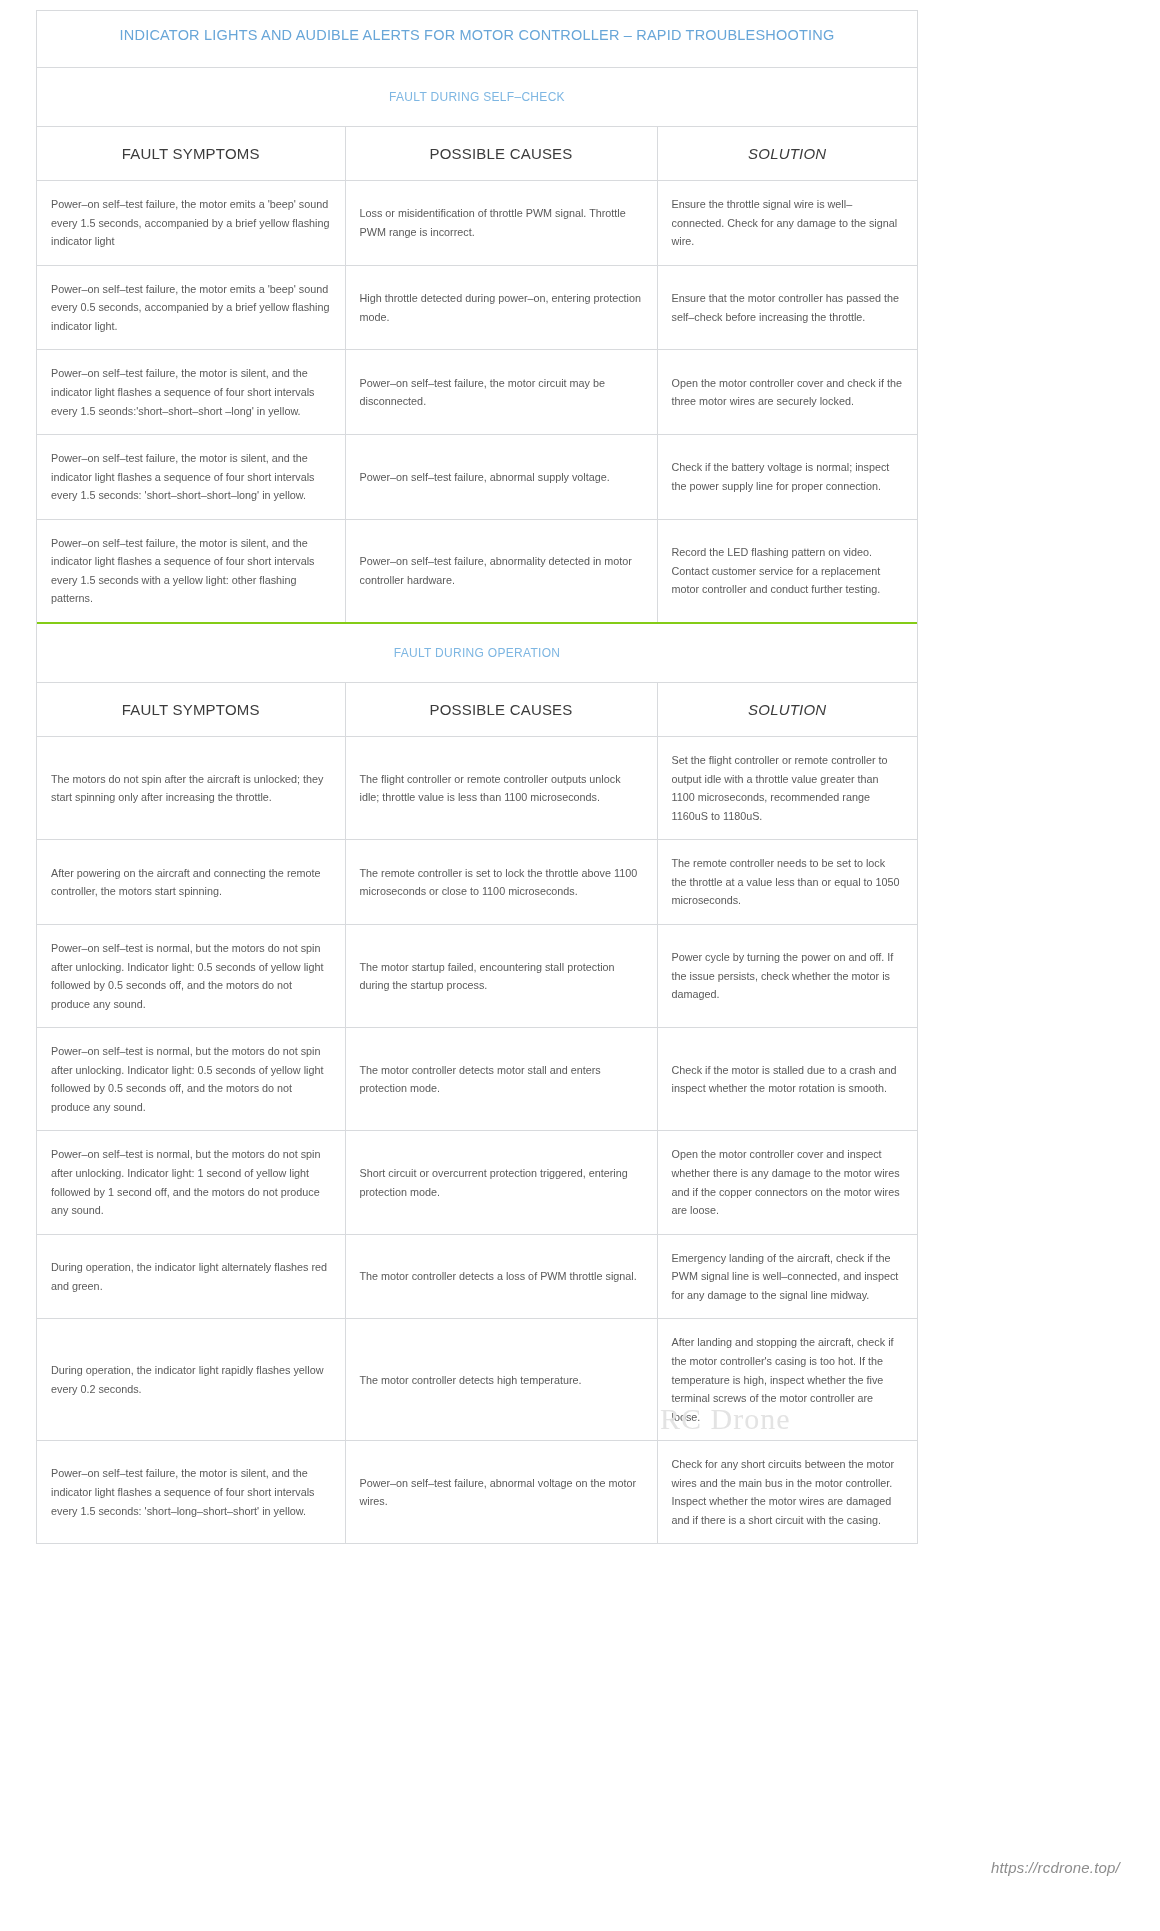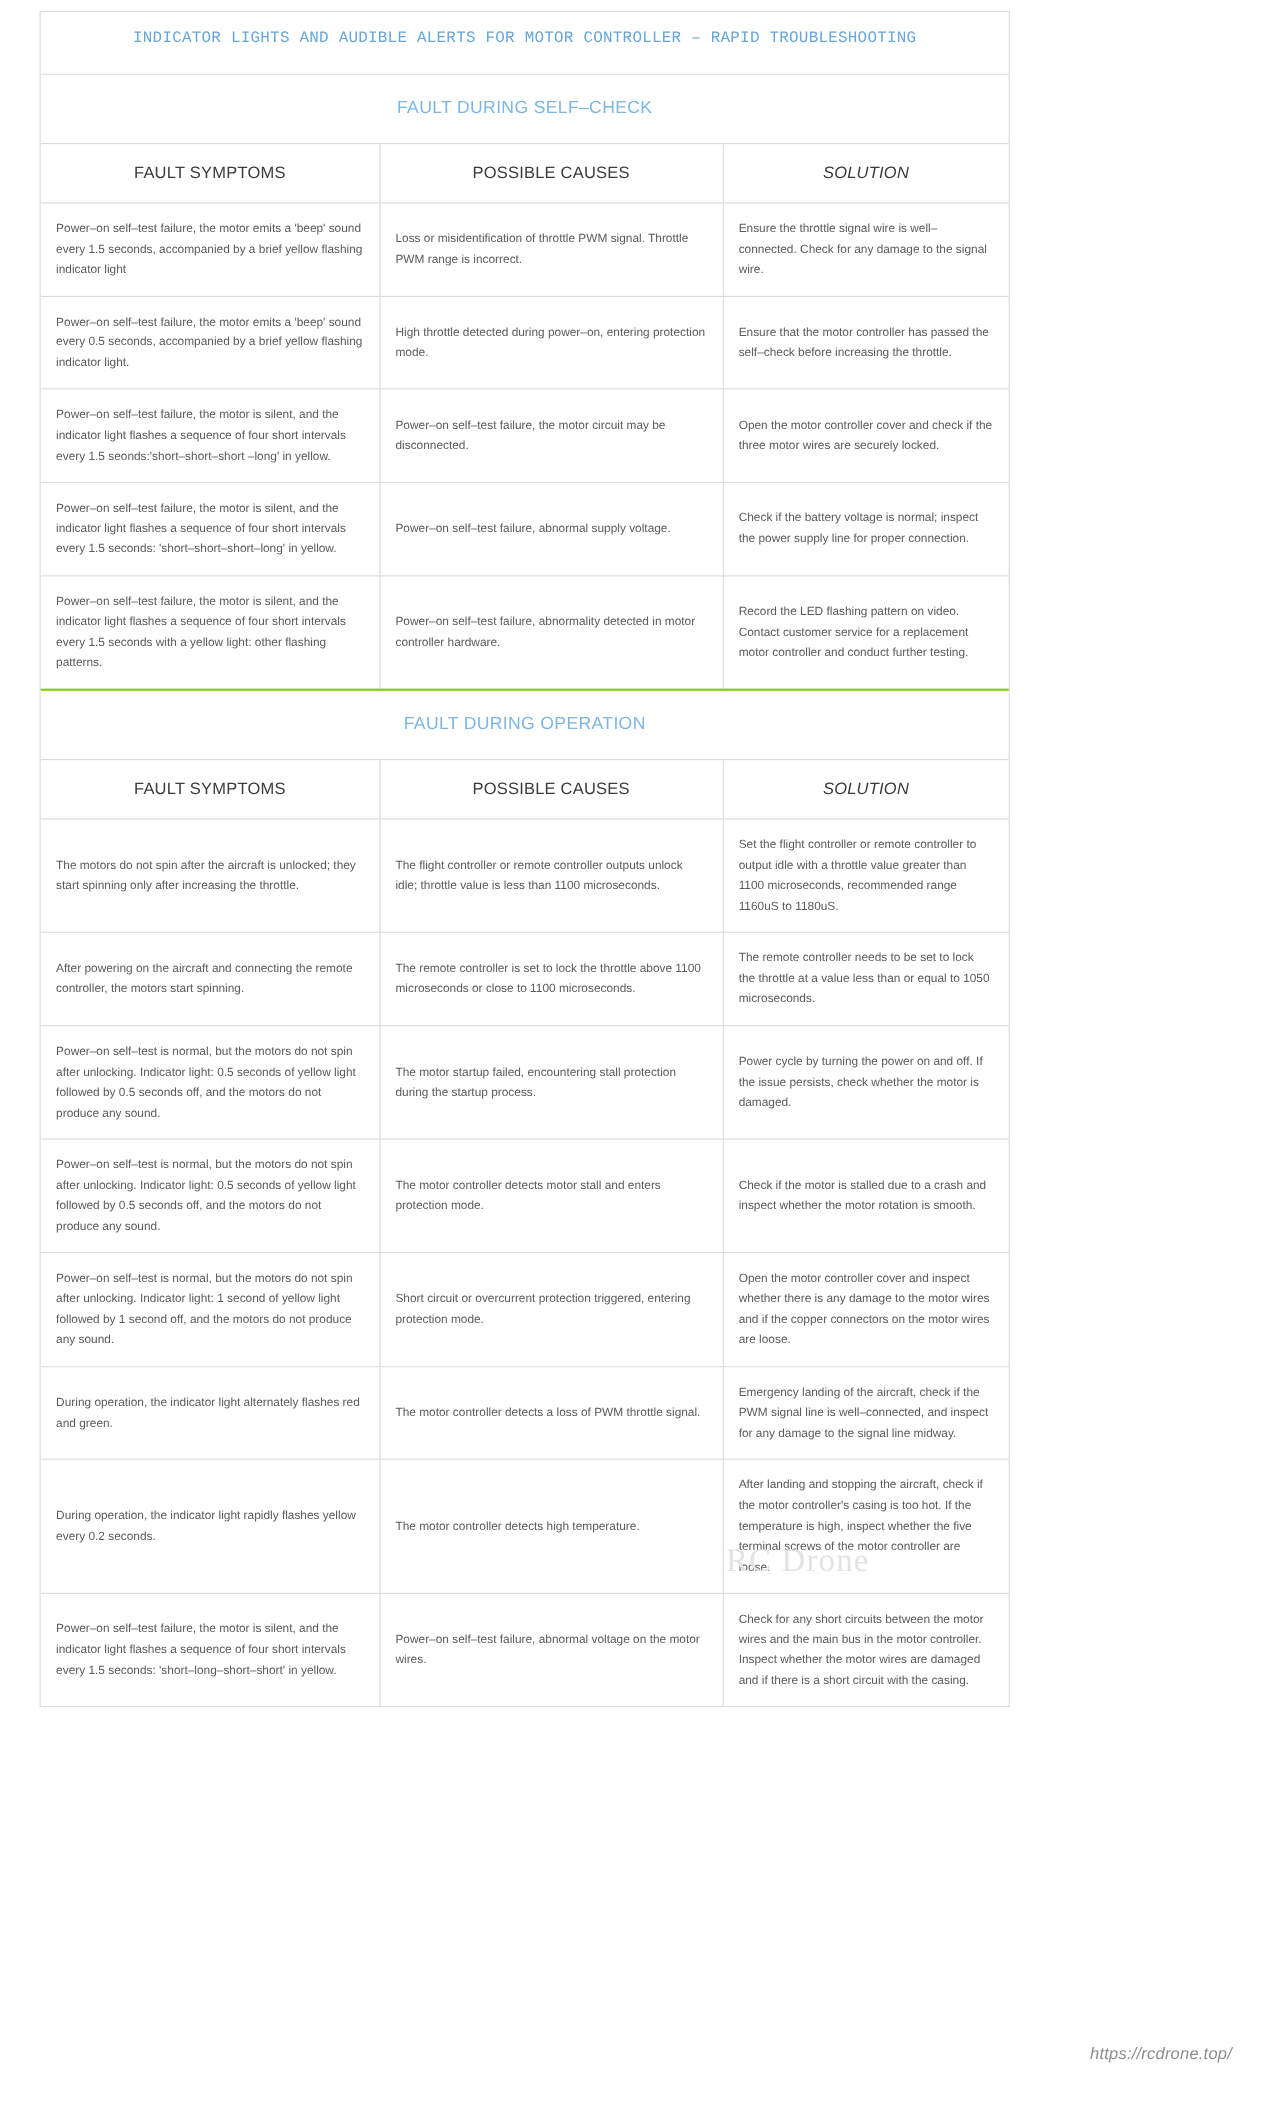--- a/index.html
+++ b/index.html
@@ -38,35 +38,34 @@
     padding: 14px 20px 14px 20px;
     border-bottom: 1px solid #d8dadd;
     text-align: center;
   }
   .doc-title {
     color: #68a6d8;
     font-size: 14.5px;
     letter-spacing: 0.2px;
     margin: 2px 0 10px 0;
     font-weight: normal;
-    font-family: Liberation Mono, monospace;
   }
   .doc-sub {
     color: #5f6368;
     font-size: 10.8px;
     line-height: 1.65;
   }
 
   
   .section-band {
     text-align: center;
     padding: 22px 0 22px 0;
     border-bottom: 1px solid #d8dadd;
     color: #7db6e2;
-    font-size: 16px;
+    font-size: 12px;
     letter-spacing: 0.3px;
   }
 
   
   table.ftable {
     width: 100%;
     border-collapse: collapse;
     table-layout: fixed;
   }
   table.ftable col.c1 { width: 308px; }

